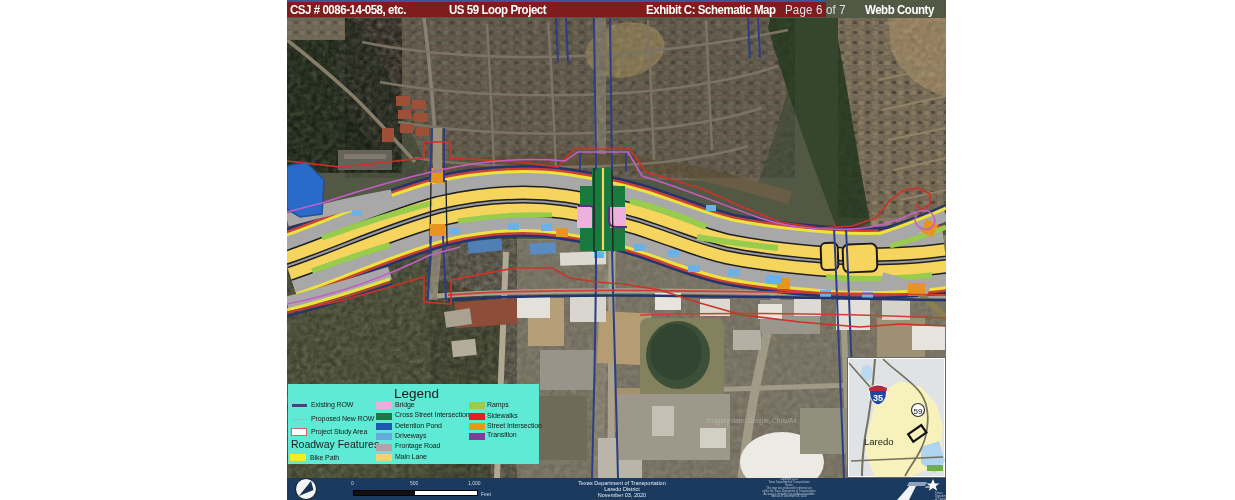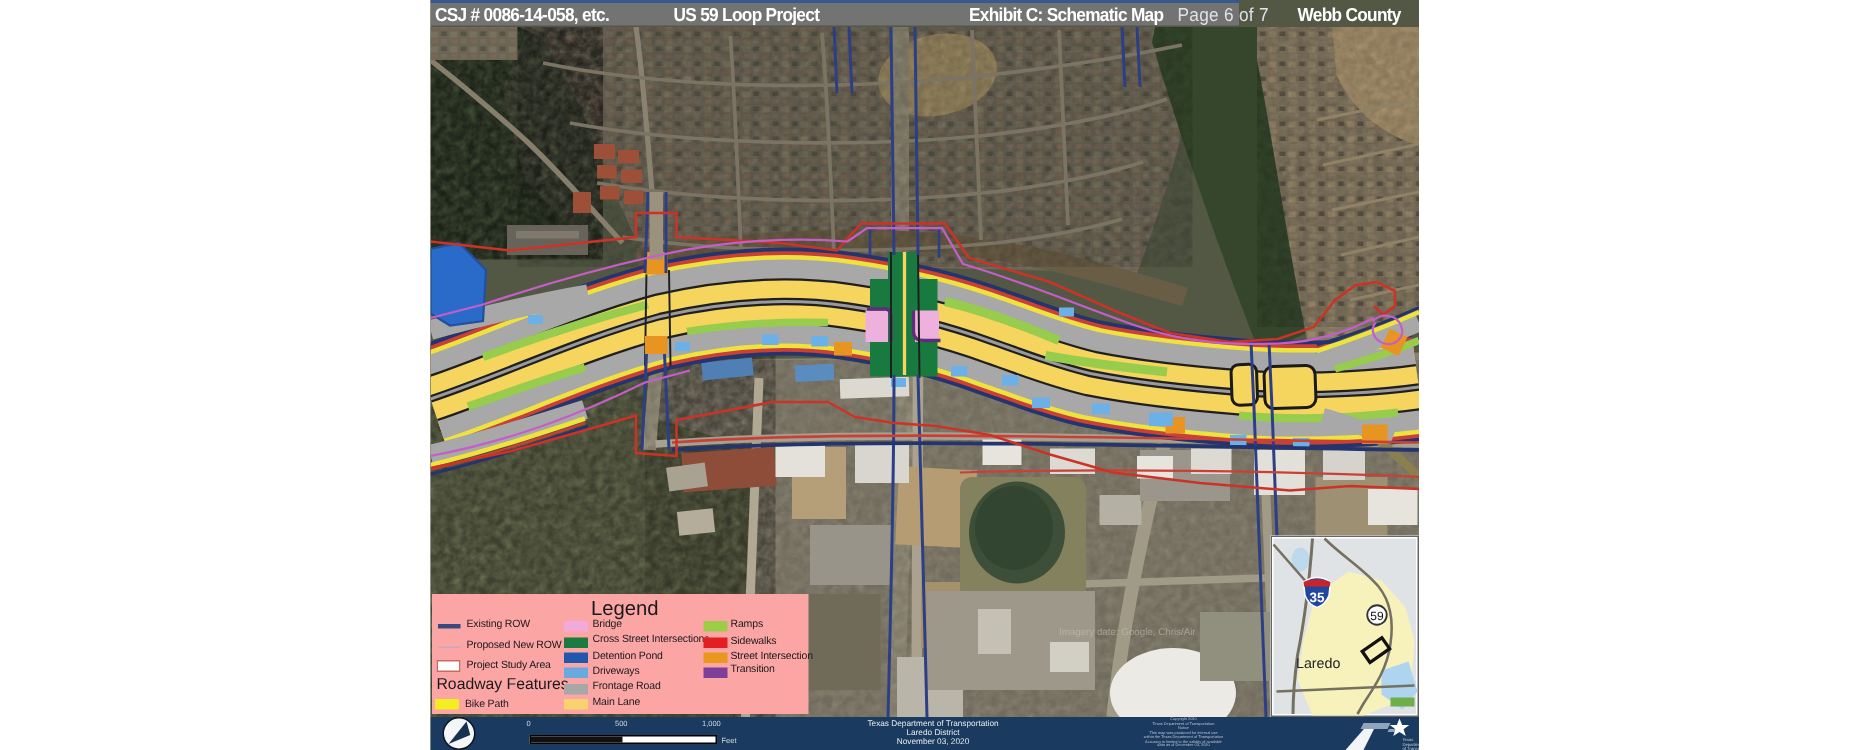--- a/index.html
+++ b/index.html
@@ -1,21 +1,21 @@
 <!DOCTYPE html>
 <html><head>
 <meta charset="utf-8">
 <style>
 html,body{margin:0;padding:0;width:1235px;height:500px;background:#ffffff;overflow:hidden}
 *{box-sizing:border-box;font-family:"Liberation Sans",sans-serif}
 #sheet{position:absolute;left:287px;top:0;width:659px;height:500px;background:#4f5440;overflow:hidden}
-#hdr{position:absolute;left:0;top:0;width:539px;height:17px;background:#737373;border-top:2px solid #365a8c;color:#fff;z-index:30}
+#hdr{position:absolute;left:0;top:0;width:539px;height:17px;background:#7f1d1d;border-top:2px solid #365a8c;color:#fff;z-index:30}
 #hdr span{position:absolute;top:1px;font-weight:bold;font-size:12.5px;letter-spacing:-0.5px;white-space:nowrap;transform:scaleX(0.92);transform-origin:0 0}
 #ftr{position:absolute;left:0;top:478px;width:659px;height:22px;background:#1a3a5f;z-index:30}
-#legend{position:absolute;left:1px;top:396px;width:251px;height:80px;background:#fca5a5;z-index:20;color:#1a1a1a}
+#legend{position:absolute;left:1px;top:384px;width:251px;height:80px;background:#5eead4;z-index:20;color:#1a1a1a}
 .sw{position:absolute;width:16px;height:7px}
 .lt{position:absolute;white-space:nowrap;font-size:7px;letter-spacing:-0.1px}
 </style>
 </head>
 <body>
 
 <div id="sheet">
 <svg id="map" width="659" height="500" viewBox="287 0 659 500" style="position:absolute;left:0;top:0">
 <defs>
 <pattern id="pH1" width="13" height="10" patternUnits="userSpaceOnUse">

